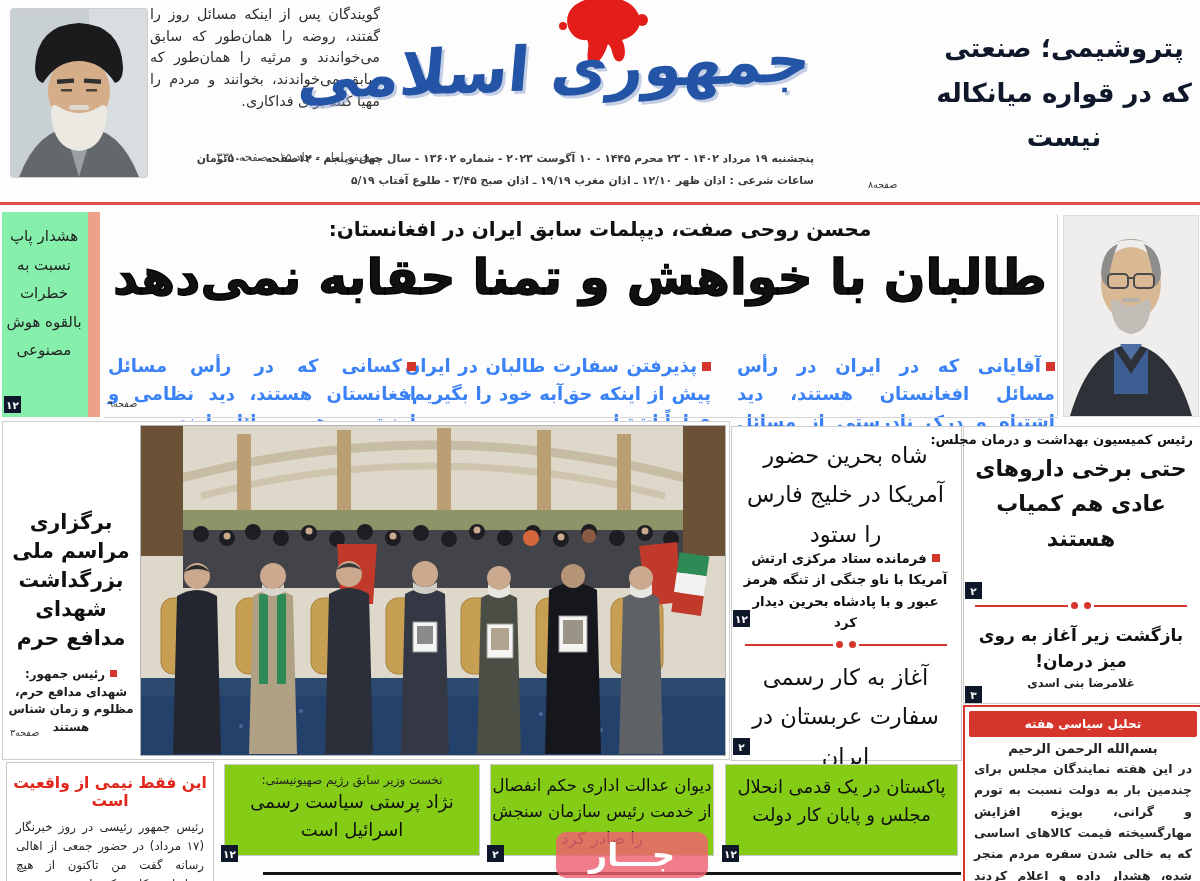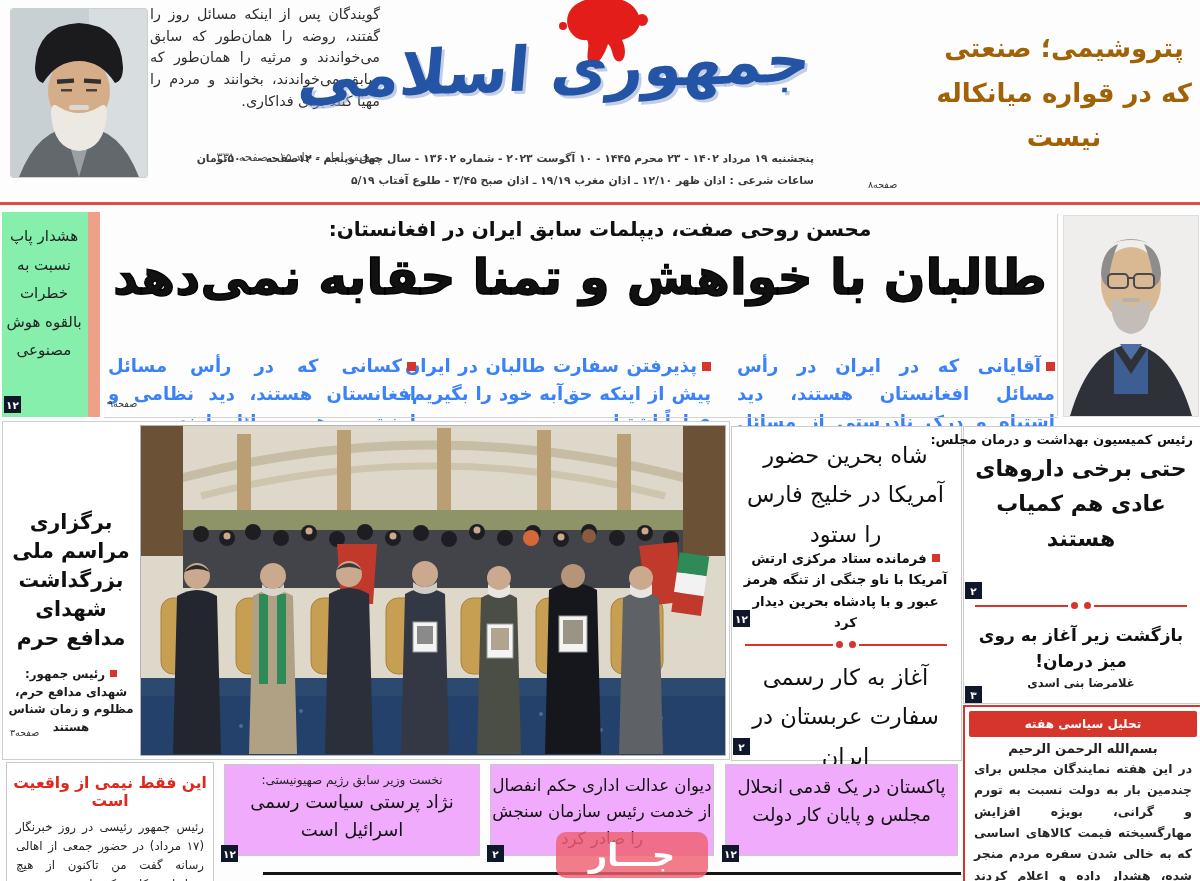--- a/index.html
+++ b/index.html
@@ -9,21 +9,21 @@
   
   .khomeini{left:10px;top:8px;width:136px;height:168px;border:1px solid #cfcfcf;border-radius:3px;overflow:hidden;}
   .quote{left:150px;top:4px;width:230px;height:142px;font-size:14.3px;line-height:1.52;text-align:justify;color:#2e2e2e;}
   .attrib{left:150px;top:148px;width:230px;font-size:11.5px;line-height:1.6;color:#4a4a4a;}
   .logo-wrap{left:396px;top:0;width:414px;height:150px;text-align:center;}
   .splash{position:absolute;left:142px;top:-4px;width:130px;height:74px;}
   .logo-text{position:relative;margin-top:30px;font-size:62px;font-weight:bold;color:#2454a6;
              transform:skewX(-7deg) rotate(-2deg);text-shadow:3px 3px 0 rgba(148,168,209,.55);white-space:nowrap;}
   .dateline{left:386px;top:152px;width:428px;font-size:10.8px;font-weight:bold;color:#3a3a3a;text-align:center;white-space:nowrap;}
   .dateline2{top:174px;}
-  .petro{left:928px;top:26px;width:272px;font-size:26px;font-weight:bold;line-height:1.72;text-align:center;color:#a16207;}
+  .petro{left:928px;top:26px;width:272px;font-size:26px;font-weight:bold;line-height:1.72;text-align:center;color:#0f172a;}
   .petro-page{left:868px;top:179px;font-size:9.5px;color:#333;}
   .top-rule{left:0;top:202px;width:1200px;height:3px;background:#dc4f45;}
   
   .pope-box{left:2px;top:212px;width:98px;height:205px;background:#86efac;}
   .pope-bar{position:absolute;right:0;top:0;width:12px;height:100%;background:#efa089;}
   .pope-text{position:absolute;right:16px;left:2px;top:10px;text-align:center;font-size:15px;line-height:1.9;color:#222;}
   .lead-kicker{left:150px;top:217px;width:900px;text-align:center;font-size:20px;font-weight:bold;white-space:nowrap;}
   .lead-headline{left:100px;top:249px;width:960px;text-align:center;font-size:49px;font-weight:bold;
                  -webkit-text-stroke:1.3px #000;white-space:nowrap;letter-spacing:-1px;}
   .bullet{font-size:18px;font-weight:bold;text-align:justify;line-height:1.55;color:#3b82f6;}
@@ -59,21 +59,21 @@
   .div-bahrain{left:745px;top:641px;width:202px;}
   .div-med{left:975px;top:602px;width:212px;}
   .analysis-box{left:963px;top:705px;width:236px;height:200px;border:2px solid #d6352b;background:#fff;}
   .analysis-header{margin:4px;background:#d6352b;color:#fff;text-align:center;font-size:12px;font-weight:bold;padding:6px 0;border-radius:2px;}
   .basmala{text-align:center;font-weight:bold;font-size:13px;margin:3px 0 2px;color:#222;}
   .analysis-body{padding:0 9px;font-size:12.4px;font-weight:bold;text-align:justify;line-height:1.72;color:#262626;}
   
   .halftruth-box{left:6px;top:762px;width:206px;height:130px;border:1px solid #c9c9c9;background:#fff;}
   .ht-title{color:#e0271b;font-weight:bold;font-size:15.5px;text-align:center;margin-top:11px;}
   .ht-body{font-size:11.8px;text-align:justify;padding:8px 9px 0;line-height:1.62;color:#262626;}
-  .story-box{border:1px solid #c9c9c9;background:#f0abfc;}
+  .story-box{border:1px solid #c9c9c9;background:#84cc16;}
   .israel-box{left:224px;top:764px;width:254px;height:90px;}
   .kicker-sm{font-size:12px;text-align:center;margin-top:8px;color:#222;}
   .title-md{font-size:18px;font-weight:normal;text-align:center;line-height:1.55;margin-top:1px;color:#101010;}
   .court-box{left:490px;top:764px;width:222px;height:90px;}
   .court-title{font-size:16.5px;font-weight:normal;text-align:center;line-height:1.6;margin-top:8px;color:#101010;}
   .pakistan-box{left:725px;top:764px;width:231px;height:90px;}
   .pak-title{font-size:18px;font-weight:normal;text-align:center;line-height:1.58;margin-top:8px;color:#101010;}
   .bottom-line{left:263px;top:872px;width:698px;height:3px;background:#141414;}
   .badge{position:absolute;width:17px;height:17px;background:#0f172a;color:#fff;font-size:10.5px;font-weight:bold;
          display:flex;align-items:center;justify-content:center;z-index:3;}

